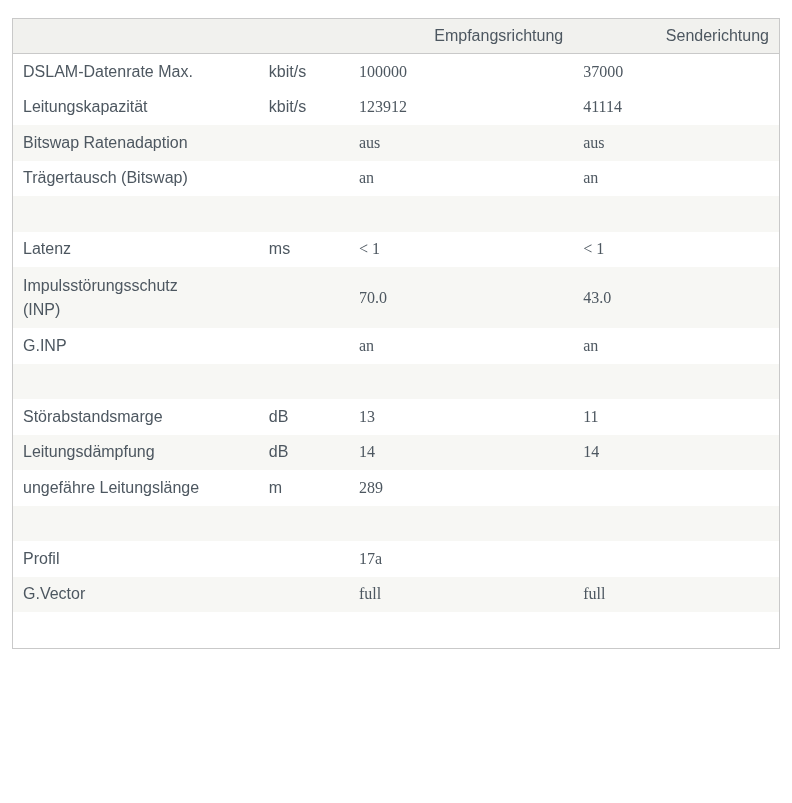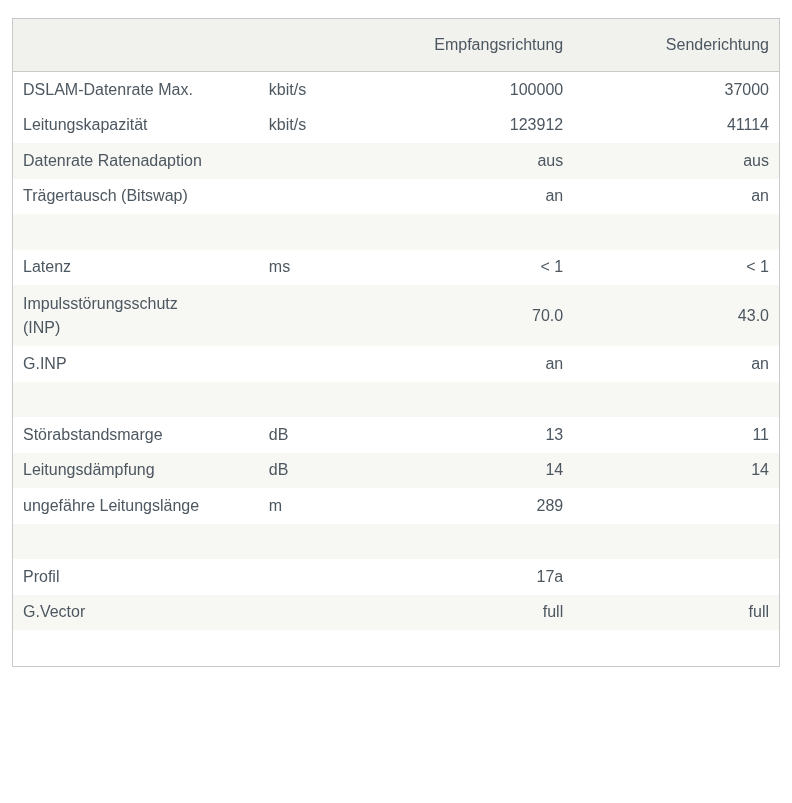--- a/index.html
+++ b/index.html
@@ -32,35 +32,35 @@
   }
   col.c-label{width:246px;}
   col.c-unit{width:90px;}
   col.c-rx{width:224px;}
   col.c-tx{width:206px;}
   thead th{
     background:var(--header-bg);
     border-bottom:1px solid var(--table-border);
     height:34px;
     font-weight:normal;
-    padding:9px 10px;
+    padding:0 10px;
     vertical-align:middle;
     white-space:nowrap;
   }
   thead th.num{text-align:right;}
   tbody td{
     height:35.5px;
     padding:0 10px;
     vertical-align:middle;
     line-height:1.5;
     overflow:hidden;
   }
   tbody td.label{text-align:left;white-space:pre-line;}
   tbody td.unit{text-align:left;white-space:nowrap;}
-  tbody td.num{text-align:right;white-space:nowrap;}
+  tbody td.num{white-space:nowrap;font-family:Liberation Serif, serif;}
   tbody tr.alt td{background:var(--alt-row-bg);}
   tbody tr.tall td{height:61px;}
 </style>
 </head>
 <body>
 
 <div class="table-wrap">
   <table class="dsl-table">
     <colgroup>
       <col class="c-label">
@@ -83,21 +83,21 @@
           <td class="num">100000</td>
           <td class="num">37000</td>
         </tr>
         <tr>
           <td class="label">Leitungskapazität</td>
           <td class="unit">kbit/s</td>
           <td class="num">123912</td>
           <td class="num">41114</td>
         </tr>
         <tr class="alt">
-          <td class="label">Datenrate Ratenadaption</td>
+          <td class="label">Bitswap Ratenadaption</td>
           <td class="unit"></td>
           <td class="num">aus</td>
           <td class="num">aus</td>
         </tr>
         <tr>
           <td class="label">Trägertausch (Bitswap)</td>
           <td class="unit"></td>
           <td class="num">an</td>
           <td class="num">an</td>
         </tr>

